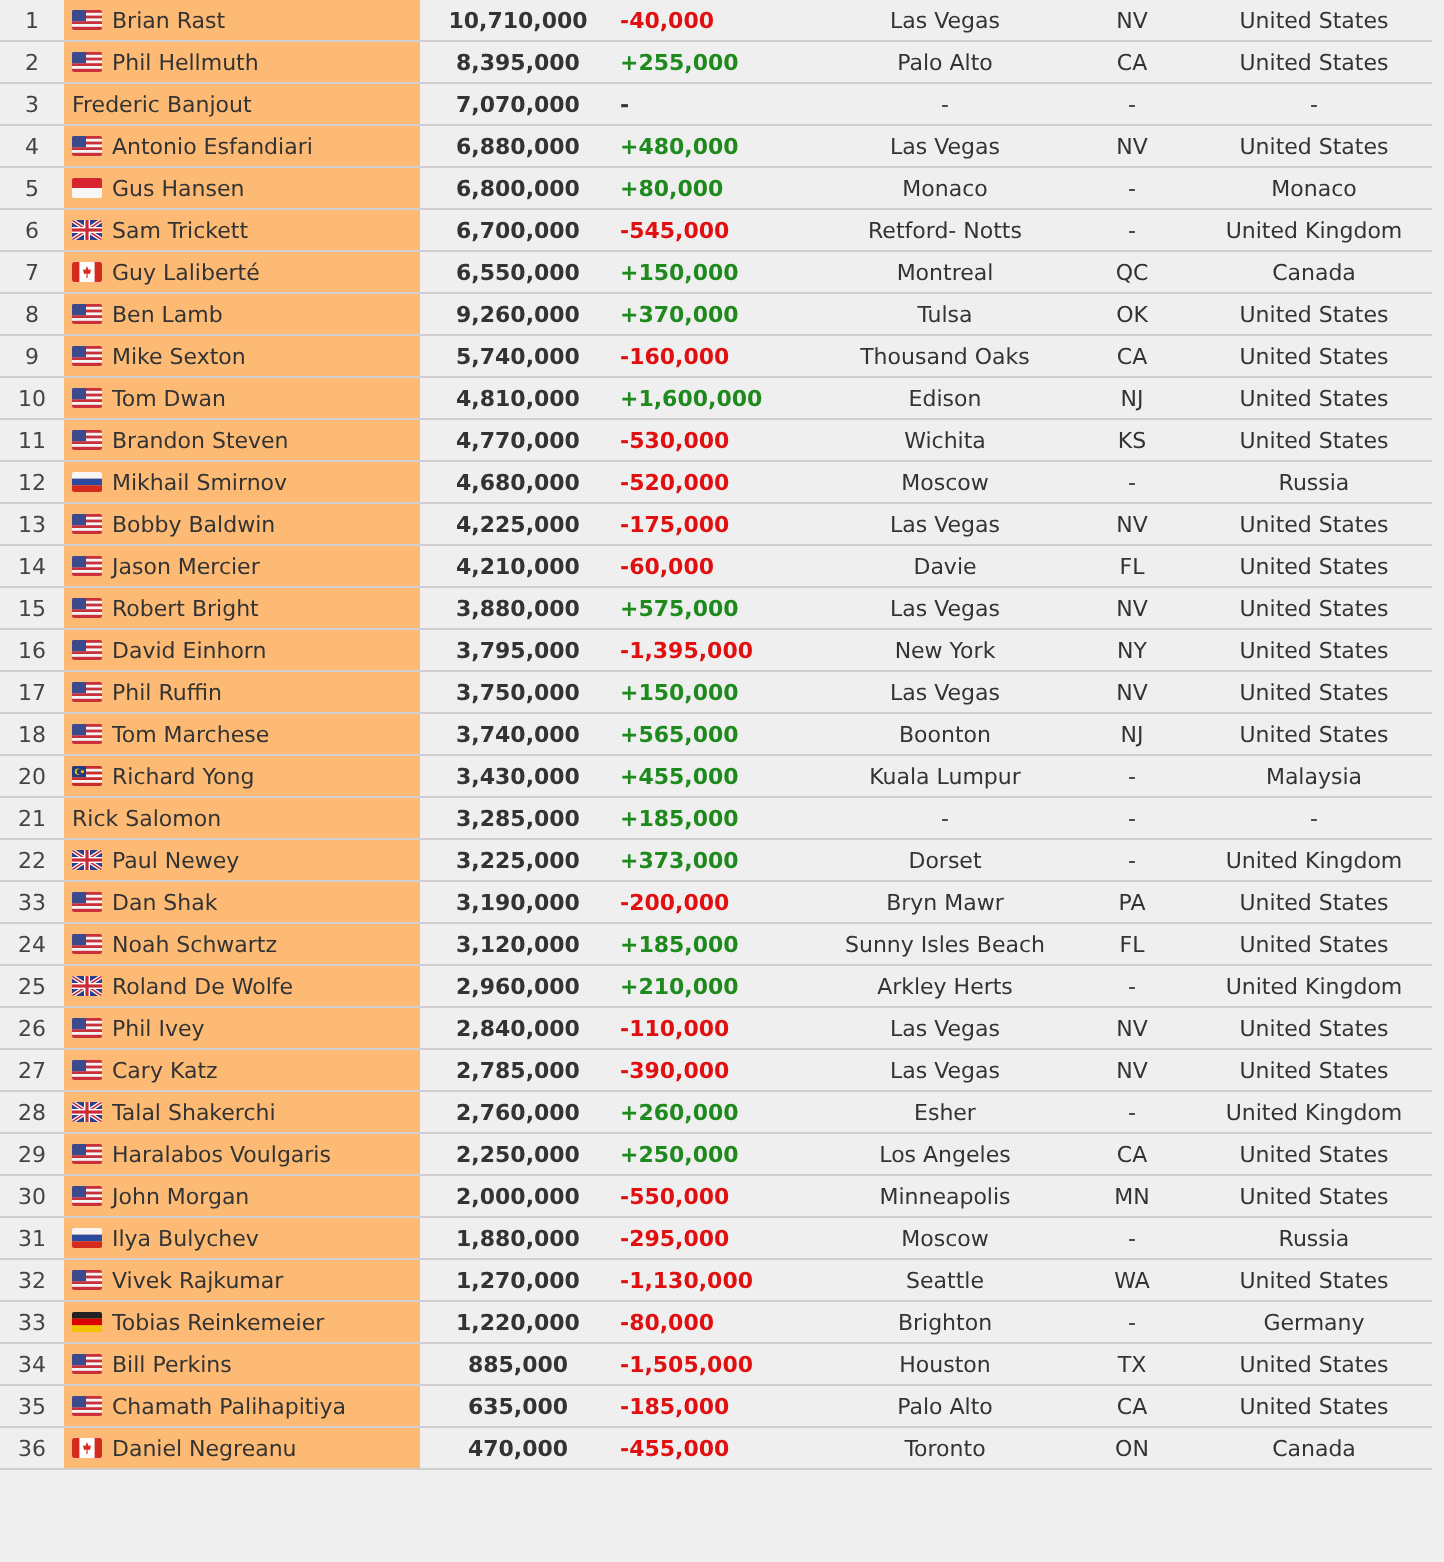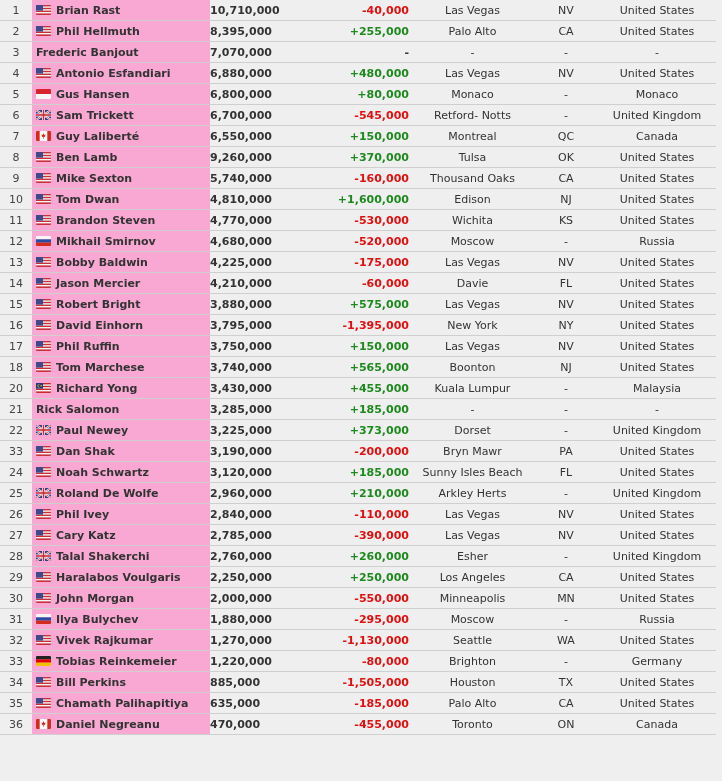--- a/index.html
+++ b/index.html
@@ -7,23 +7,23 @@
   table { border-collapse:collapse; width:716px; table-layout:fixed; }
   td { height:20px; padding:0; border-bottom:1px solid #cfcfcf; font-size:11px; color:#333; white-space:nowrap; overflow:hidden; }
   col.c-rank { width:32px; }
   col.c-name { width:178px; }
   col.c-win { width:100px; }
   col.c-chg { width:101px; }
   col.c-city { width:123px; }
   col.c-state { width:64px; }
   col.c-country { width:118px; }
   td.rank { text-align:center; background:#efefef; color:#444; }
-  td.name { background:#f9a8d4; font-weight:bold; padding-left:4px; color:#333; }
-  td.win { text-align:left; font-weight:bold; padding-right:2px; color:#333; }
-  td.chg { text-align:right; font-weight:bold; padding-right:2px; }
+  td.name { background:#fdba74; font-weight:normal; padding-left:4px; color:#333; }
+  td.win { text-align:center; font-weight:bold; padding-right:2px; color:#333; }
+  td.chg { font-weight:bold; padding-right:2px; }
   td.chg.up { color:#1e8a1e; }
   td.chg.down { color:#e01010; }
   td.chg.none { color:#333; }
   td.city, td.state, td.country { text-align:center; color:#333; }
   .flag { display:inline-block; width:15px; height:10px; vertical-align:-1px; margin-right:5px; border-radius:1px; overflow:hidden; }
   .flag svg { display:block; }
 </style>
 </head>
 <body>
 

